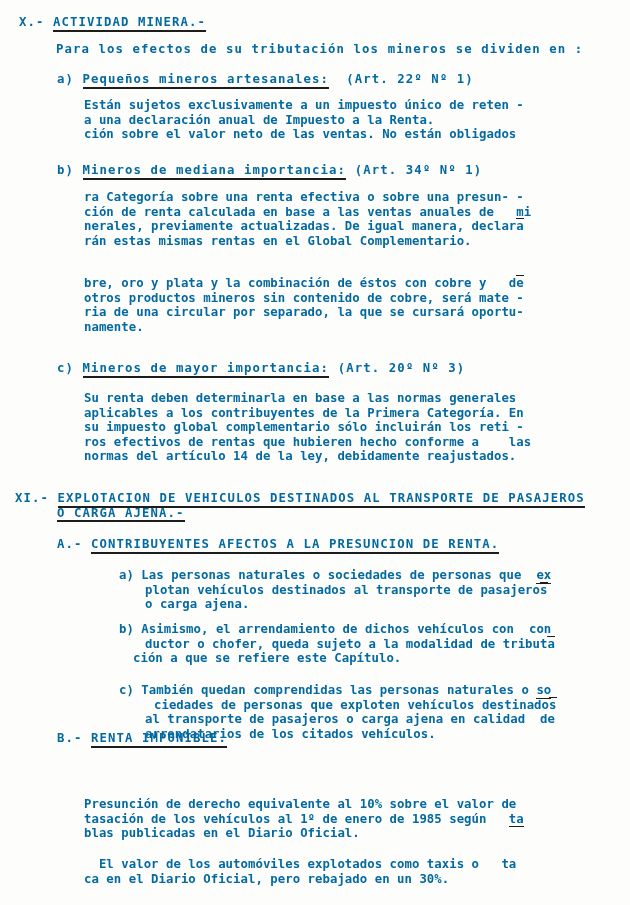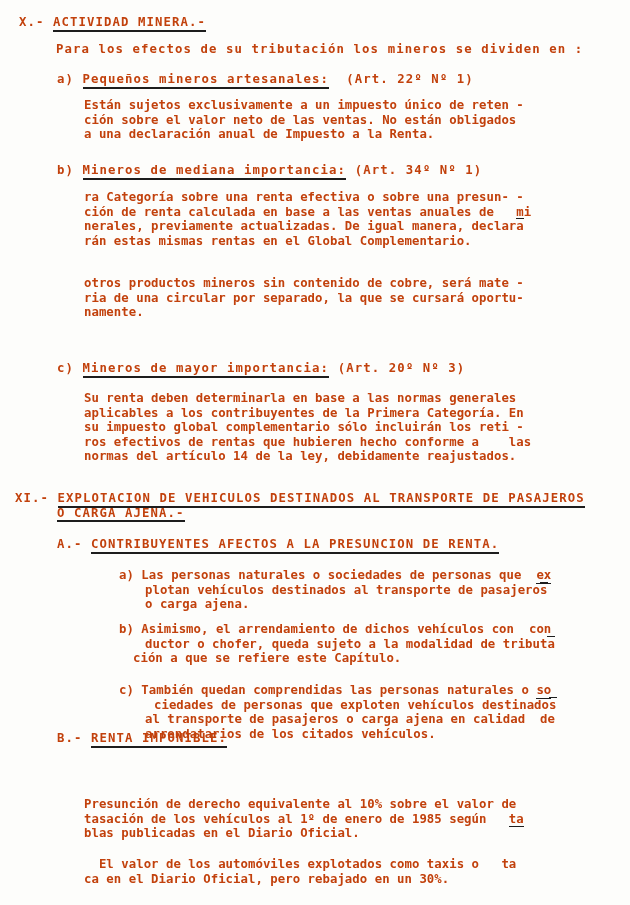--- a/index.html
+++ b/index.html
@@ -3,21 +3,21 @@
 <meta charset="utf-8">
 <style>
   html,body{margin:0;padding:0;background:#ffffff;}
   .page{
     position:relative;
     width:630px;height:905px;
     background:#fdfdfb;
     overflow:hidden;
     font-family:"DejaVu Sans Mono", monospace;
     font-weight:700;
-    color:#c2410c;
+    color:#0369a1;
   }
   .block{position:absolute;}
   .line{
     white-space:pre;
     font-size:12.3px;
     line-height:14.5px;
     height:14.5px;
     letter-spacing:0.05px;
   }
   .block.wide .line{letter-spacing:1.1px;}
@@ -33,33 +33,34 @@
       <div class="line"><span>X.- </span><span class="u">ACTIVIDAD MINERA.-</span></div>
     </div>
     <div class="block wide" style="top: 42px; left: 56px;">
       <div class="line"><span>Para los efectos de su tributación los mineros se dividen en :</span></div>
     </div>
     <div class="block wide" style="top: 72px; left: 57px;">
       <div class="line"><span>a) </span><span class="u">Pequeños mineros artesanales:</span><span>  (Art. 22º Nº 1)</span></div>
     </div>
     <div class="block" style="top: 98px; left: 84px;">
       <div class="line"><span>Están sujetos exclusivamente a un impuesto único de reten -</span></div>
+      <div class="line"><span>a una declaración anual de Impuesto a la Renta.</span></div>
       <div class="line"><span>ción sobre el valor neto de las ventas. No están obligados</span></div>
-      <div class="line"><span>a una declaración anual de Impuesto a la Renta.</span></div>
     </div>
     <div class="block wide" style="top: 163px; left: 57px;">
       <div class="line"><span>b) </span><span class="u">Mineros de mediana importancia:</span><span> (Art. 34º Nº 1)</span></div>
     </div>
     <div class="block" style="top: 190px; left: 84px;">
       <div class="line"><span>ra Categoría sobre una renta efectiva o sobre una presun- -</span></div>
       <div class="line"><span>ción de renta calculada en base a las ventas anuales de   mi</span></div>
       <div class="line"><span>nerales, previamente actualizadas. De igual manera, declar</span><span class="o">a</span></div>
       <div class="line"><span>rán estas mismas rentas en el Global Complementario.</span></div>
     </div>
     <div class="block" style="top: 276px; left: 84px;">
+      <div class="line"><span>bre, oro y plata y la combinación de éstos con cobre y   d</span><span class="o">e</span></div>
       <div class="line"><span>otros productos mineros sin contenido de cobre, será mate -</span></div>
       <div class="line"><span>ria de una circular por separado, la que se cursará oportu-</span></div>
       <div class="line"><span>namente.</span></div>
     </div>
     <div class="block wide" style="top: 361px; left: 57px;">
       <div class="line"><span>c) </span><span class="u">Mineros de mayor importancia:</span><span> (Art. 20º Nº 3)</span></div>
     </div>
     <div class="block" style="top: 391px; left: 84px;">
       <div class="line"><span>Su renta deben determinarla en base a las normas generales</span></div>
       <div class="line"><span>aplicables a los contribuyentes de la Primera Categoría. En</span></div>

